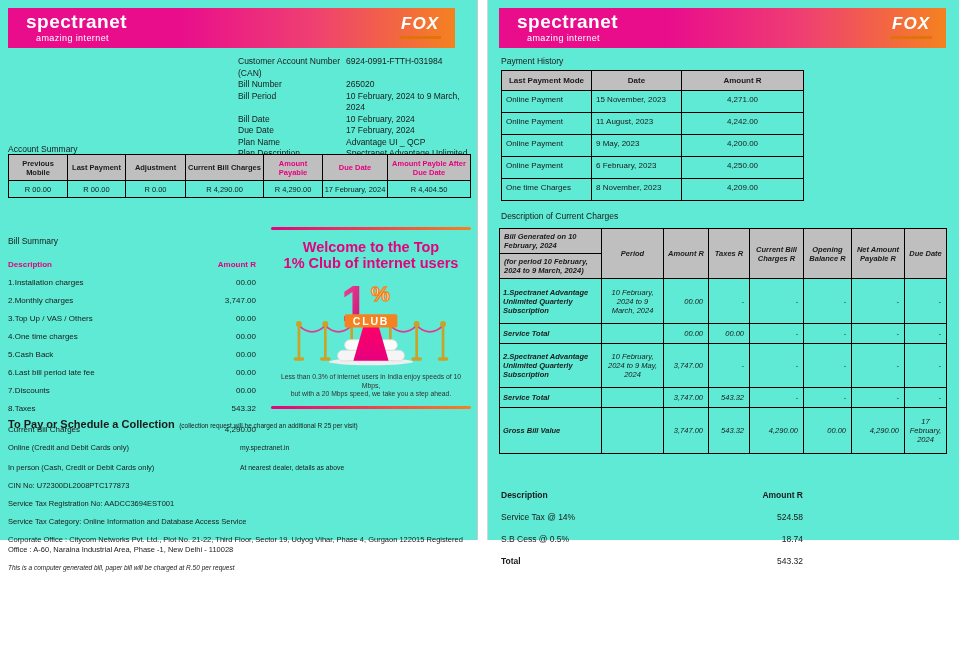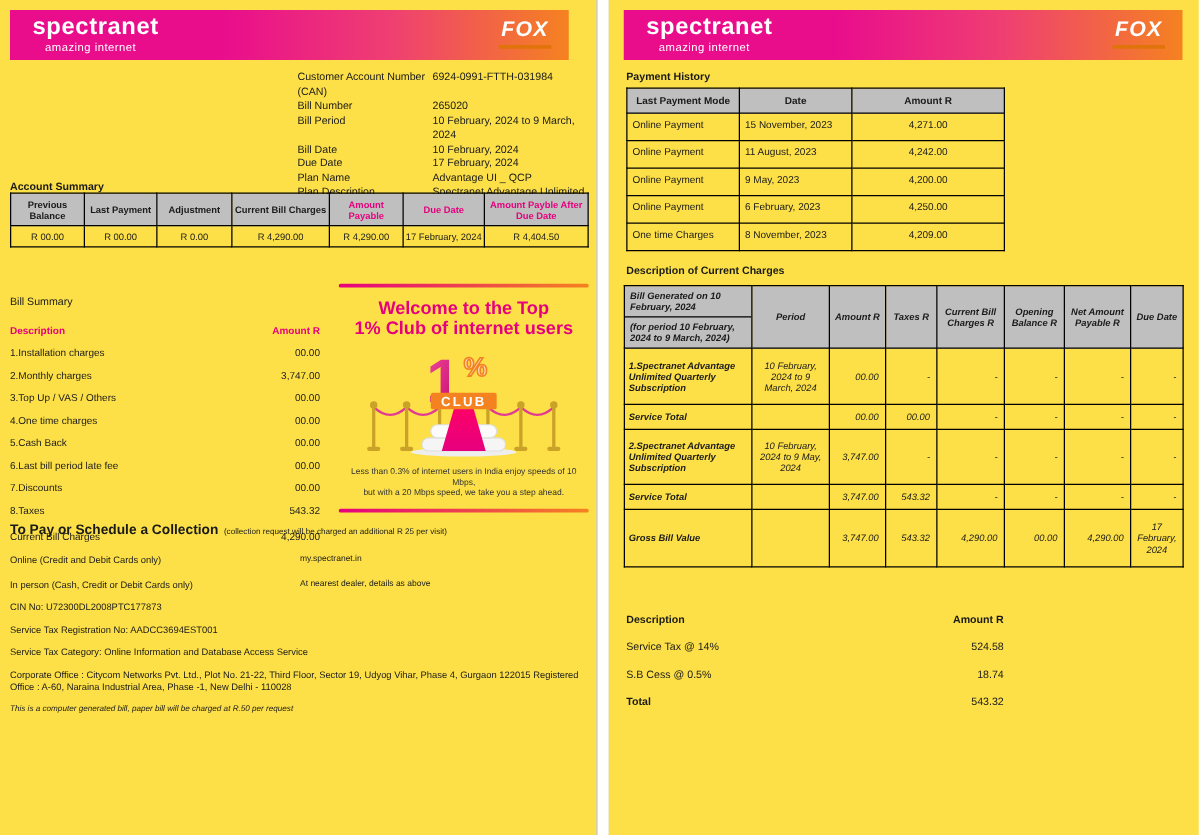--- a/index.html
+++ b/index.html
@@ -1,29 +1,29 @@
 <!DOCTYPE html>
 <html><head>
 <meta charset="utf-8">
 <style>
   * { margin:0; padding:0; box-sizing:border-box; }
   html,body { width:959px; height:668px; background:#ffffff; font-family:"Liberation Sans", sans-serif; color:#1a1a1a; overflow:hidden; }
-  .sheet { position:absolute; top:0; height:668px; background:#fde047; }
+  .sheet { position:absolute; top:0; height:540px; background:#5eead4; }
   .sheet-left  { left:0; width:478px; border-right:1px solid #c9c9c9; }
   .sheet-right { left:487px; width:472px; border-left:1px solid #d4d4d4; }
 
   
   .brandbar { position:absolute; height:40px; background:linear-gradient(90deg,#e90d8c 0%,#e90d8c 38%,#ef3f72 68%,#f58220 100%); }
   .brandbar .logo { position:absolute; left:18px; top:3px; color:#fff; font-size:19px; font-weight:bold; letter-spacing:.5px; }
   .brandbar .tagline { position:absolute; left:28px; top:25px; color:#fff; font-size:9px; letter-spacing:.4px; }
   .brandbar .fox { position:absolute; right:16px; top:6px; color:#fff; font-size:17px; font-weight:bold; font-style:italic; letter-spacing:1px; }
   .brandbar .foxbar { position:absolute; right:14px; top:28px; width:42px; height:3px; background:#e0740a; }
 
   .small { font-size:8.5px; line-height:11.2px; }
-  .seclabel { position:absolute; font-size:8.5px;font-weight:bold; }
+  .seclabel { position:absolute; font-size:8.5px; }
 
   
   .customer { position:absolute; left:8px; top:56px; }
   .billinfo { position:absolute; left:238px; top:56px; width:232px; font-size:8.5px; }
   .billinfo .row { display:flex; }
   .billinfo .lb { width:108px; line-height:11.5px; }
   .billinfo .vl { width:124px; line-height:11.5px; }
 
   table { border-collapse:collapse; table-layout:fixed; }
   .acct { position:absolute; left:8px; top:154px; width:462px; }
@@ -128,21 +128,21 @@
         <col style="width:59px">
         <col style="width:58px">
         <col style="width:60px">
         <col style="width:78px">
         <col style="width:59px">
         <col style="width:65px">
         <col style="width:83px">
       </colgroup>
     <tbody>
         <tr>
-      <th>Previous Balance</th>
+      <th>Previous Mobile</th>
       <th>Last Payment</th>
       <th>Adjustment</th>
       <th>Current Bill Charges</th>
       <th class="pink">Amount Payable</th>
       <th class="pink">Due Date</th>
       <th class="pink">Amount Payble After Due Date</th>
     </tr>
     <tr>
       <td>R 00.00</td>
       <td>R 00.00</td>

